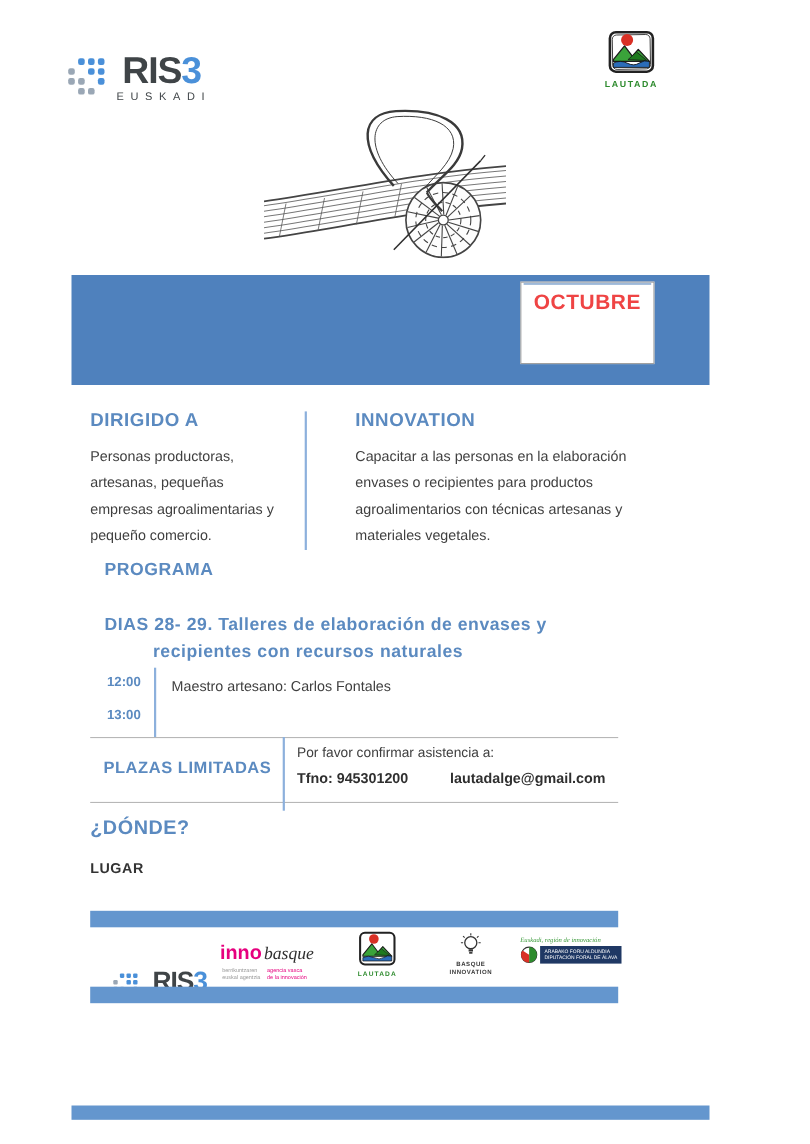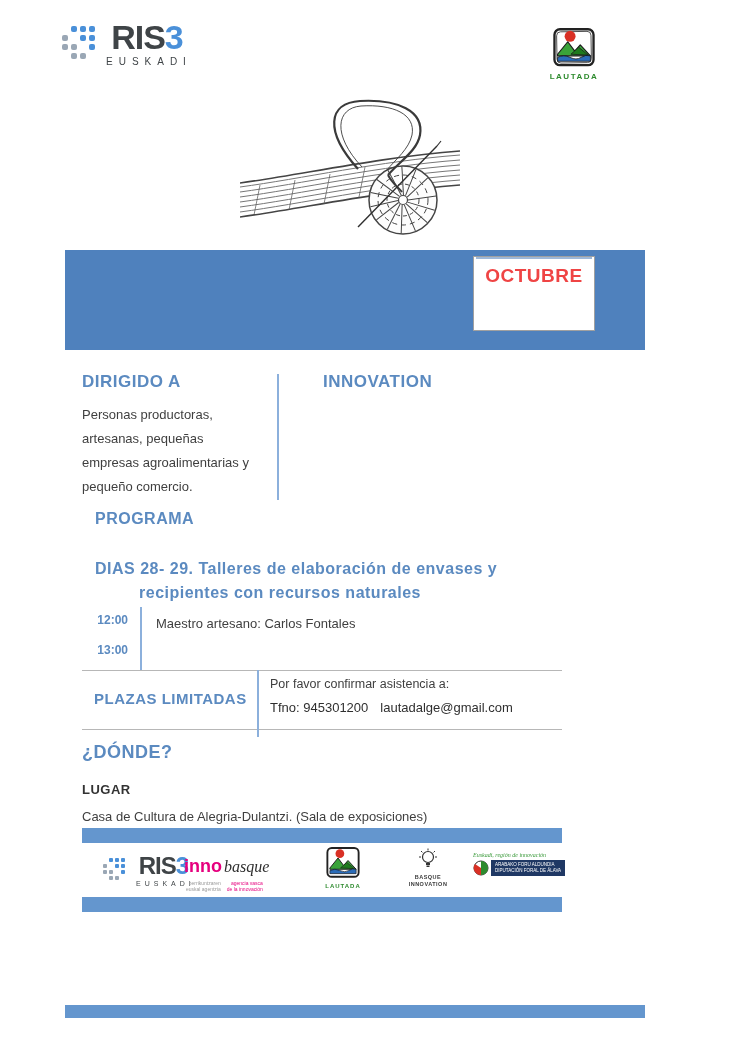--- a/index.html
+++ b/index.html
@@ -2,21 +2,21 @@
 <html><head>
 <meta charset="utf-8">
 <style>
   html,body{margin:0;padding:0;background:#fff;}
   .page{position:relative;width:736px;height:1040px;background:#ffffff;
         font-family:"Liberation Sans",sans-serif;overflow:hidden;}
   .abs{position:absolute;}
   .preline{white-space:pre-line;}
 
   
-  .ris3{display:flex;align-items:flex-start;gap:6px;}
+  .ris3{display:flex;align-items:flex-start;gap:6px;margin-top:27px;}
   .ris3 .dots{display:grid;grid-template-columns:repeat(4,7px);grid-auto-rows:7px;gap:2px;margin-top:6px;}
   .ris3 .dot{width:6px;height:6px;border-radius:2px;}
   .ris3 .dot.b{background:#4a90d9;}
   .ris3 .dot.g{background:#9aa7b5;}
   .ris3 .dot.e{background:transparent;}
   .ris3 .txt{display:flex;flex-direction:column;align-items:center;}
   .ris3 .word{font-weight:bold;font-size:34px;line-height:34px;letter-spacing:-1px;color:#3f4447;}
   .ris3 .word .digit{color:#4a90d9;}
   .ris3 .sub{font-size:10px;letter-spacing:6px;color:#3f4447;margin-top:2px;margin-left:4px;}
   .ris3.small .dots{grid-template-columns:repeat(4,5px);grid-auto-rows:5px;gap:1px;margin-top:4px;}
@@ -162,47 +162,50 @@
 
   <div class="abs h-blue" style="left:82px;top:372px;font-size:17px;">DIRIGIDO A</div>
   <div class="abs body-txt preline" style="left:82px;top:403px;width:210px;">Personas productoras,
 artesanas, pequeñas
 empresas agroalimentarias y
 pequeño comercio.</div>
 
   <div class="abs vline" style="left:277px;top:374px;height:126px;"></div>
 
   <div class="abs h-blue" style="left:323px;top:372px;font-size:17px;">INNOVATION</div>
+  <div class="abs body-txt preline" style="left:323px;top:403px;width:310px;">Capacitar a las personas en la elaboración
+envases o recipientes para productos
+agroalimentarios con técnicas artesanas y
+materiales vegetales.</div>
 
   <div class="abs h-blue" style="left:95px;top:510px;font-size:16px;">PROGRAMA</div>
 
   <div class="abs h-blue" style="left:95px;top:557px;font-size:16px;line-height:24px;width:460px;">
     <div>DIAS 28- 29. Talleres de elaboración de envases y</div>
     <div style="text-align:left;text-indent:44px;">recipientes con recursos naturales</div>
   </div>
 
   <div class="abs time" style="left:80px;top:613px;width:48px;text-align:right;">12:00</div>
   <div class="abs time" style="left:80px;top:643px;width:48px;text-align:right;">13:00</div>
   <div class="abs vline" style="left:140px;top:607px;height:63px;"></div>
   <div class="abs body-txt" style="left:156px;top:612px;">Maestro artesano: Carlos Fontales</div>
 
   <div class="abs hline" style="left:82px;top:670px;width:480px;"></div>
   <div class="abs hline" style="left:82px;top:729px;width:480px;"></div>
   <div class="abs vline" style="left:257px;top:670px;height:67px;"></div>
 
   <div class="abs h-blue" style="left:94px;top:690px;font-size:15px;">PLAZAS LIMITADAS</div>
   <div class="abs" style="left:270px;top:677px;font-size:12.5px;color:#3f3f3f;">Por favor confirmar asistencia a:</div>
-  <div class="abs" style="left:270px;top:700px;font-size:13px;font-weight:normal;color:#2f2f2f;display:flex;gap:12px;">
+  <div class="abs" style="left:270px;top:700px;font-size:13px;font-weight:bold;color:#2f2f2f;display:flex;gap:38px;">
     <span>Tfno: 945301200</span>
     <span>lautadalge@gmail.com</span>
   </div>
 
   <div class="abs h-blue" style="left:82px;top:742px;font-size:18px;">¿DÓNDE?</div>
   <div class="abs" style="left:82px;top:782px;font-size:13px;font-weight:bold;color:#333;letter-spacing:0.5px;">LUGAR</div>
-  <div class="abs body-txt" style="left:82px;top:805px;">Casa de Cultura de Alegria-Dulantzi. (Sala de exposiciones)</div>
 
   <div class="abs bar" style="left:82px;top:828px;width:480px;height:15px;"></div>
 
   <div class="abs ris3 small" style="left:103px;top:854px;">
     <div class="dots">
       <span class="dot e"></span>
         <span class="dot b"></span>
         <span class="dot b"></span>
         <span class="dot b"></span>
       <span class="dot g"></span>
@@ -217,21 +220,21 @@
         <span class="dot g"></span>
         <span class="dot g"></span>
         <span class="dot e"></span>
     </div>
     <div class="txt">
       <div class="word"><span>RIS</span><span class="digit">3</span></div>
       <div class="sub">EUSKADI</div>
     </div>
   </div>
 
-  <div class="abs innob" style="left:184px;top:856px;text-align:right;">
+  <div class="abs innob" style="left:200px;top:856px;">
     <div class="row">
       <span class="inno">inno</span>
       <span class="basque">basque</span>
     </div>
     <div class="caps">
       <span class="cap l preline">berrikuntzaren
 euskal agentzia</span>
       <span class="cap r preline">agencia vasca
 de la innovación</span>
     </div>

